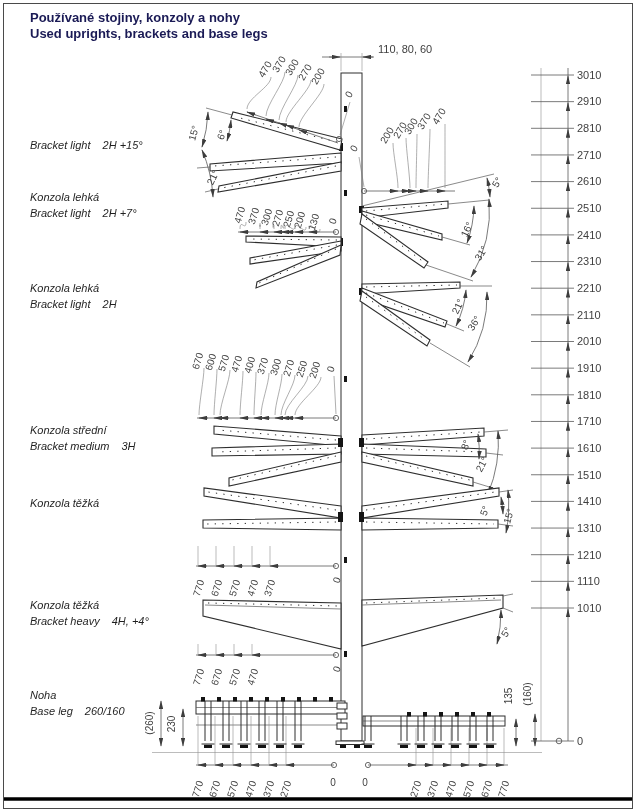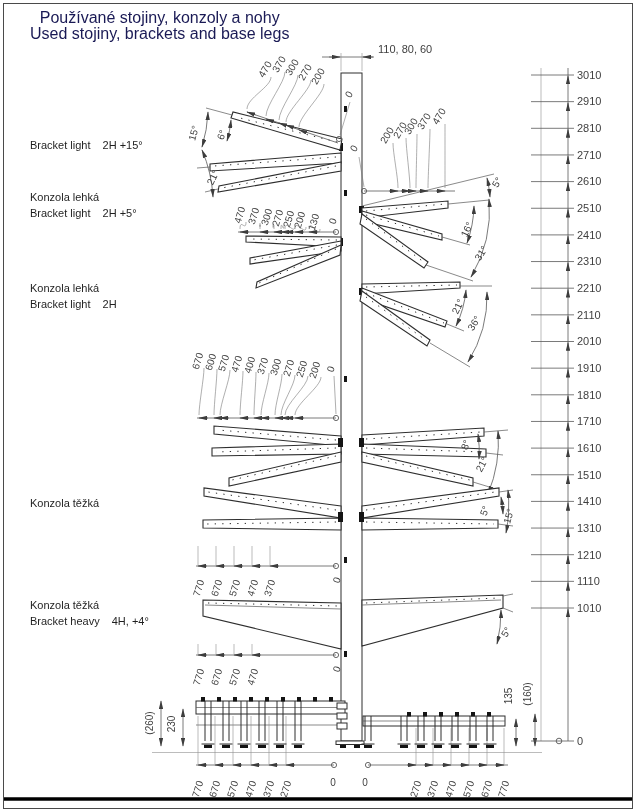--- a/index.html
+++ b/index.html
@@ -14,23 +14,23 @@
   .arc{stroke:#585858;stroke-width:0.8;fill:none;}
   .dc{stroke:#585858;stroke-width:0.9;fill:none;}
   .st{fill:#fff;stroke:#2e2e2e;stroke-width:1;}
   .brk{fill:#fff;stroke:#2e2e2e;stroke-width:1.1;}
   .teeth{stroke:#2e2e2e;stroke-width:1;stroke-dasharray:1.3,6.2;fill:none;}
   .leg{stroke:#2e2e2e;stroke-width:1;fill:none;}
   .blk{fill:#141414;stroke:none;}
   .dim{font:10px "Liberation Sans",sans-serif;fill:#3f3f3f;}
   .ang{font:10px "Liberation Sans",sans-serif;fill:#3f3f3f;}
   .scalenum{font:11px "Liberation Sans",sans-serif;fill:#3f3f3f;}
-  .title{position:absolute;left:30px;top:10px;font-size:16px;font-weight:normal;
-         color:#1a1a55;line-height:16px;white-space:nowrap;text-align:center;}
-  .blabel{position:absolute;left:30px;font-size:11px;color:#1f1f1f;line-height:15.5px;white-space:nowrap;}
+  .title{position:absolute;left:30px;top:10px;font-size:13px;font-weight:bold;
+         color:#1a1a55;line-height:16px;white-space:nowrap;}
+  .blabel{position:absolute;left:30px;font-size:11px;color:#1f1f1f;line-height:15.5px;white-space:nowrap;font-style:italic;}
   .blabel .spec{margin-left:12px;}
 </style>
 </head>
 <body>
 
 <div class="page">
 
 <svg width="636" height="812" viewBox="0 0 636 812">
   <defs>
     <marker id="ah" viewBox="0 0 12 6" refX="11" refY="3" markerWidth="11" markerHeight="5.5" orient="auto-start-reverse">
@@ -544,35 +544,43 @@
           <rect x="439" y="712" width="4" height="4.5" class="blk"></rect>
           <rect x="455" y="712" width="4" height="4.5" class="blk"></rect>
           <rect x="471" y="712" width="4" height="4.5" class="blk"></rect>
           <rect x="487" y="712" width="4" height="4.5" class="blk"></rect>
         </g>
       </g>
 </svg>
 
 <div class="title">
   <div>Používané stojiny, konzoly a nohy</div>
-  <div>Used stojiny, brackets and base legs</div>
+  <div>Used uprights, brackets and base legs</div>
 </div>
 
 <div class="blabel" style="top:138px">
   <div><span>Bracket light</span><span class="spec">2H +15°</span></div>
 </div>
 <div class="blabel" style="top:190px">
   <div>Konzola lehká</div>
-  <div><span>Bracket light</span><span class="spec">2H +5°</span></div>
+  <div><span>Bracket light</span><span class="spec">2H +7°</span></div>
 </div>
 <div class="blabel" style="top:281px">
   <div>Konzola lehká</div>
   <div><span>Bracket light</span><span class="spec">2H</span></div>
 </div>
+<div class="blabel" style="top:423px">
+  <div>Konzola střední</div>
+  <div><span>Bracket medium</span><span class="spec">3H</span></div>
+</div>
 <div class="blabel" style="top:496px">
   <div>Konzola těžká</div>
 </div>
 <div class="blabel" style="top:598px">
   <div>Konzola těžká</div>
   <div><span>Bracket heavy</span><span class="spec">4H, +4°</span></div>
 </div>
+<div class="blabel" style="top:688px">
+  <div>Noha</div>
+  <div><span>Base leg</span><span class="spec">260/160</span></div>
+</div>
 
 </div>
 
 </body></html>

